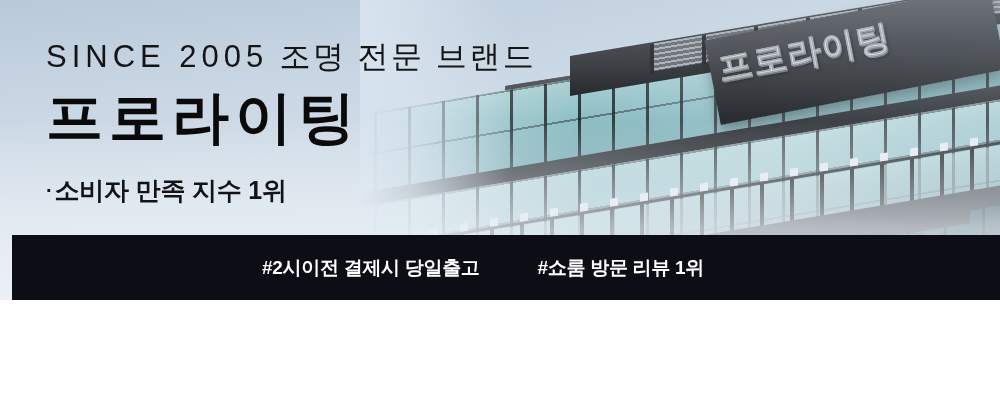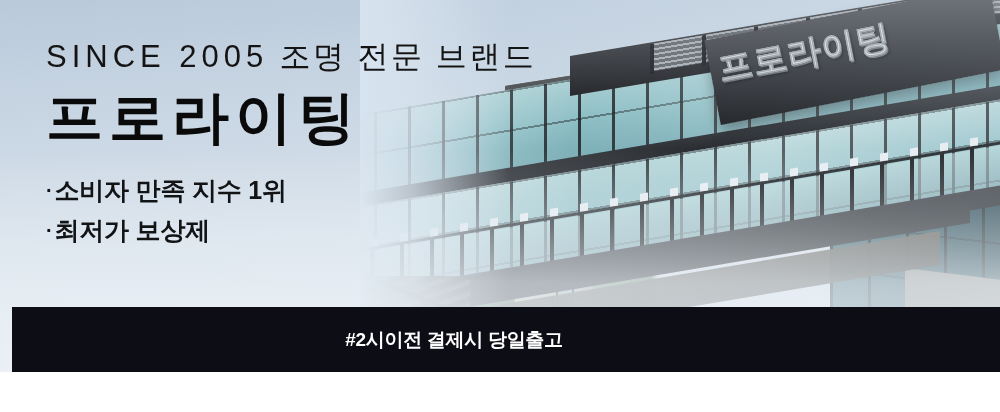--- a/index.html
+++ b/index.html
@@ -3,21 +3,21 @@
 <meta charset="utf-8">
 <title>프로라이팅 배너</title>
 <style>
   html,body{margin:0;padding:0;}
   body{
     width:1000px;height:412px;overflow:hidden;
     font-family:"Liberation Sans","DejaVu Sans",sans-serif;
     background:#ffffff;
   }
   .banner{
-    position:relative;width:1000px;height:372px;overflow:hidden;
+    position:relative;width:1000px;height:300px;overflow:hidden;
     background:linear-gradient(175deg,#b9c9da 0%, #c6d4e2 22%, #d2dde8 48%, #dde5ee 70%, #e4ebf2 100%);
   }
 
   
   .haze{
     position:absolute;left:0;right:0;top:40%;bottom:0;
     background:linear-gradient(180deg,rgba(226,233,241,0) 0%,rgba(231,238,244,.75) 60%,rgba(236,241,246,.9) 100%);
     pointer-events:none;
   }
 
@@ -310,25 +310,23 @@
       <span class="en">SINCE 2005</span>
       <span>조명 전문 브랜드</span>
     </div>
 
     <div class="brand">프로라이팅</div>
 
     <div class="bullets">
       <div class="bullet">
         <span class="dot">·</span><span>소비자 만족 지수 1위</span>
       </div>
-      <div class="bullet">
-        <span class="dot">·</span><span>최저가 보상제</span>
-      </div>
     </div>
   </div>
 
   <div class="bottombar">
     <div class="bb-item">#2시이전 결제시 당일출고</div>
     <div class="bb-gap"></div>
+    <div class="bb-item">#쇼룸 방문 리뷰 1위</div>
     <div class="bb-gap"></div>
   </div>
 
 </div>
 
 </body></html>

